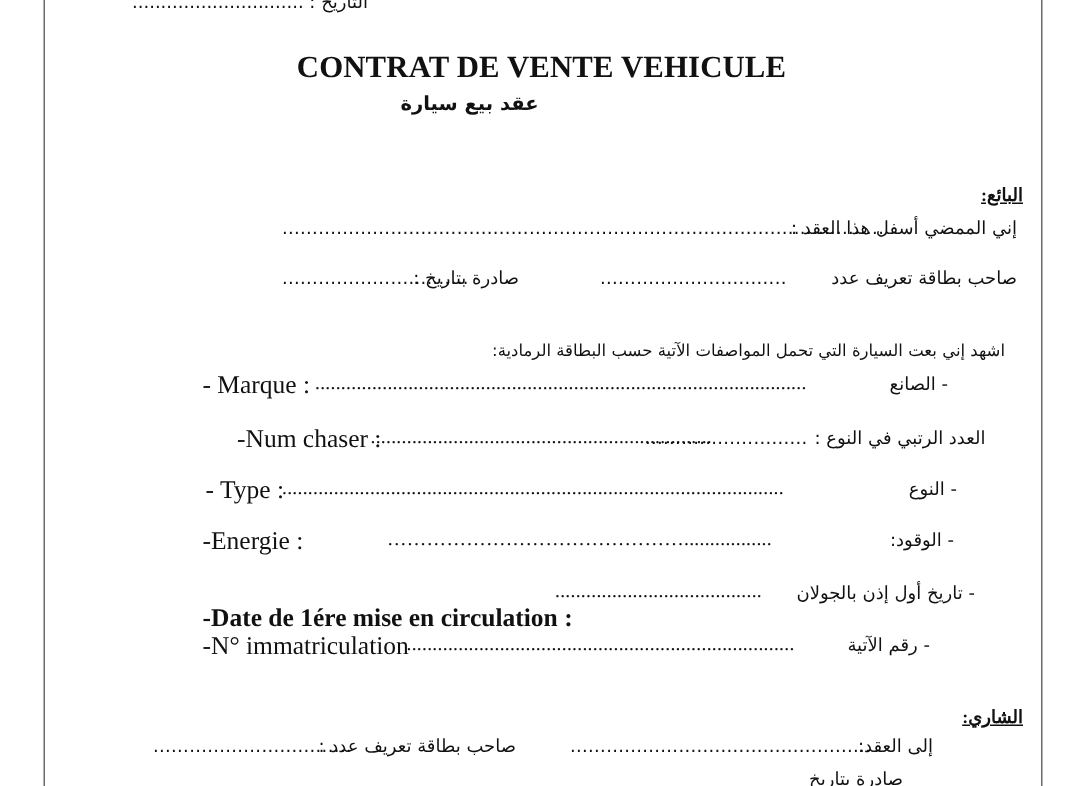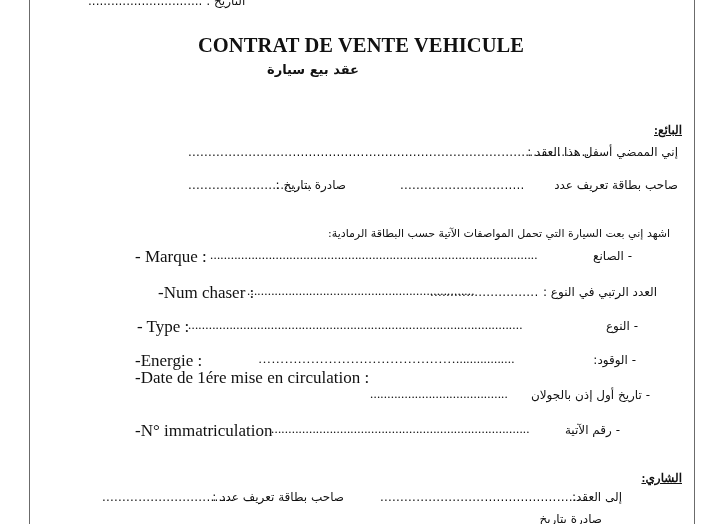--- a/index.html
+++ b/index.html
@@ -50,21 +50,21 @@
 <div class="abs ar dots" style="left:430px; top:285px; direction:ltr;">...........................</div>
 
 <div class="abs fr" style="left:137px; top:317px;">- Type :</div>
 <div class="abs fr dots" style="left:188px; top:317px; font-size:13px;">.................................................................................................</div>
 <div class="abs ar" style="right:84px; top:319px;">- النوع</div>
 
 <div class="abs fr" style="left:135px; top:351px;text-align:center;">-Energie :</div>
 <div class="abs fr dots" style="left:258px; top:351px; font-size:13px;">……………………………………….................</div>
 <div class="abs ar" style="right:86px; top:353px;">- الوقود:</div>
 
-<div class="abs fr" style="left:135px; top:368px;">-Date de 1ére mise en circulation :</div>
+<div class="abs fr" style="left:135px; top:402px;font-weight:bold;">-Date de 1ére mise en circulation :</div>
 <div class="abs fr dots" style="left:370px; top:386px; font-size:13px;">........................................</div>
 <div class="abs ar" style="right:72px; top:388px;">- تاريخ أول إذن بالجولان</div>
 
 <div class="abs fr" style="left:135px; top:421px;">-N° immatriculation</div>
 <div class="abs fr dots" style="left:271px; top:421px; font-size:13px;">...........................................................................</div>
 <div class="abs ar" style="right:102px; top:423px;">- رقم الآتية</div>
 
 <div class="abs heading" style="right:40px; top:471px;">الشاري:</div>
 <div class="abs ar" style="right:100px; top:490px;">إلى العقد:</div>
 <div class="abs ar dots" style="left:380px; top:490px; direction:ltr;">..................................................</div>

